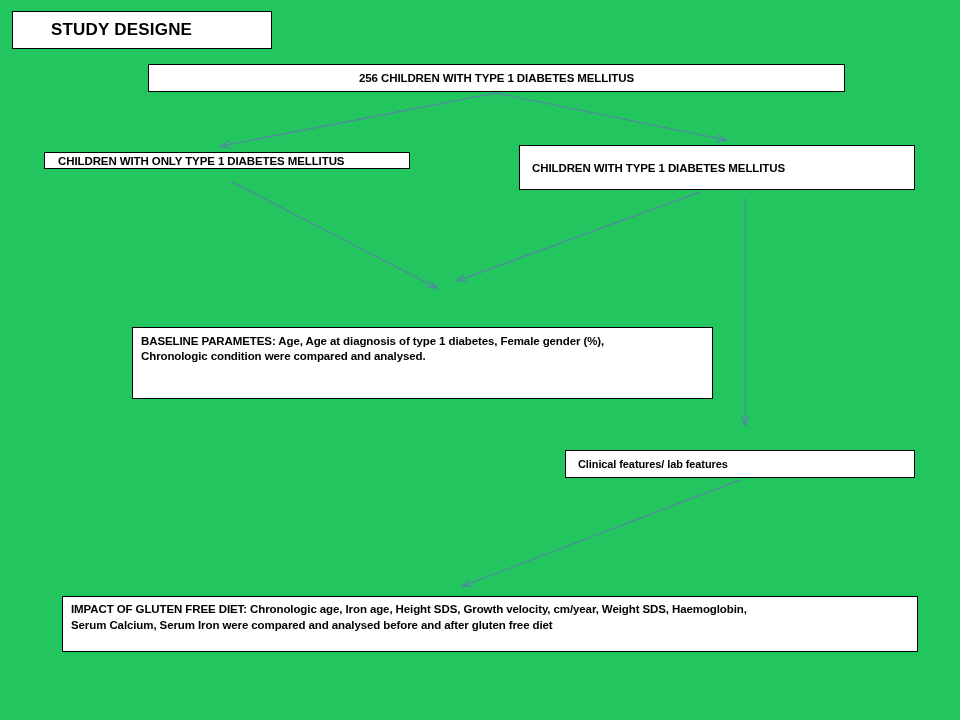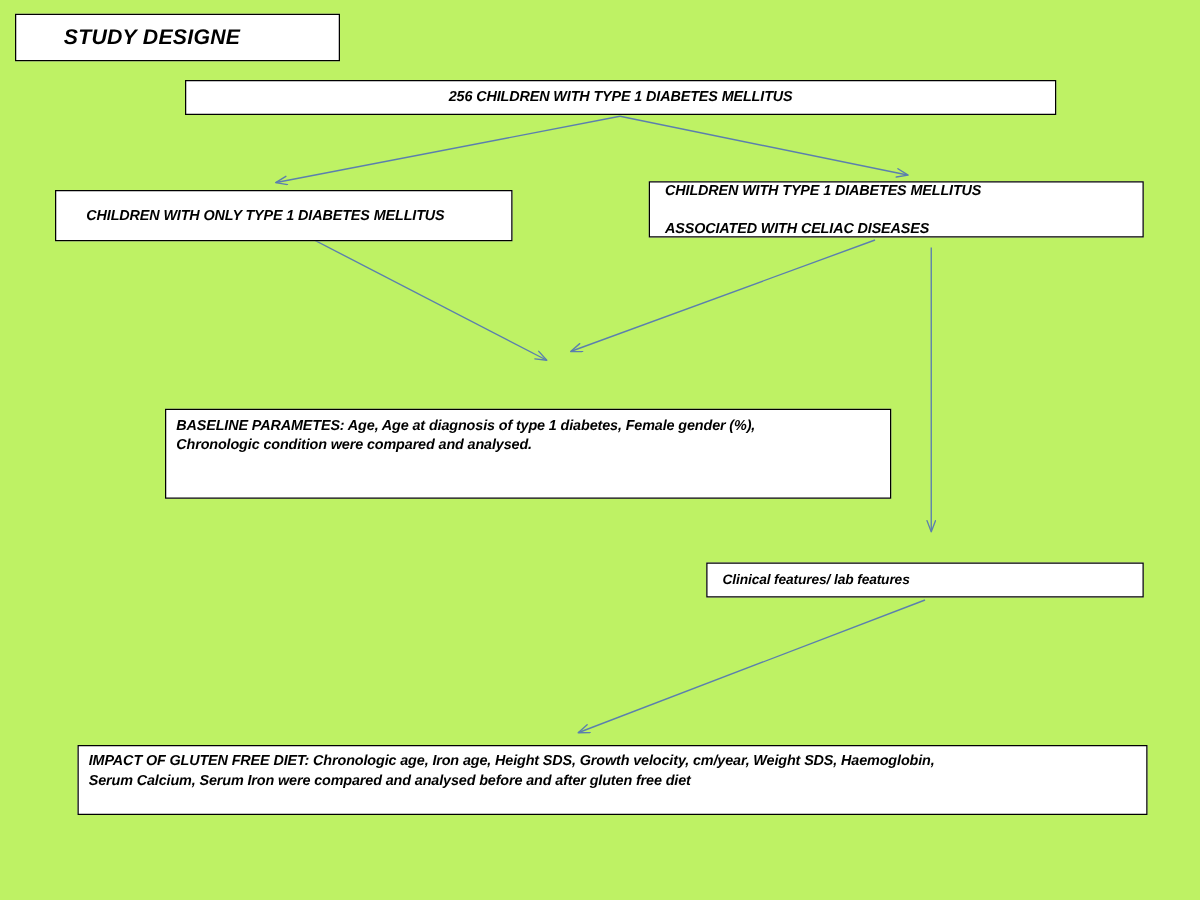--- a/index.html
+++ b/index.html
@@ -8,24 +8,23 @@
     width: 960px;
     height: 720px;
     background: #ffffff;
     overflow: hidden;
   }
 
   #canvas {
     position: relative;
     width: 960px;
     height: 720px;
-    background: #bef264;
+    background: #22c55e;
     font-family: "Liberation Sans", sans-serif;
     color: #000000;
-    font-style: italic;
   }
 
   
   #connectors {
     position: absolute;
     left: 0;
     top: 0;
     width: 960px;
     height: 720px;
     z-index: 1;
@@ -71,22 +70,22 @@
     height: 28px;
     align-items: center;
   }
   #cohort-box .line { font-size: 11.5px; }
 
   
   #t1dm-only-box {
     left: 44px;
     top: 152px;
     width: 366px;
-    height: 41px;
-    padding-left: 24px;
+    height: 17px;
+    padding-left: 13px;
   }
   #t1dm-only-box .line { font-size: 11.5px; }
 
   
   #t1dm-celiac-box {
     left: 519px;
     top: 145px;
     width: 396px;
     height: 45px;
     padding-left: 12px;
@@ -162,21 +161,20 @@
   <div class="box" id="cohort-box">
     <div class="line">256 CHILDREN WITH TYPE 1 DIABETES MELLITUS</div>
   </div>
 
   <div class="box" id="t1dm-only-box">
     <div class="line">CHILDREN WITH ONLY TYPE 1 DIABETES MELLITUS</div>
   </div>
 
   <div class="box" id="t1dm-celiac-box">
     <div class="line">CHILDREN WITH TYPE 1 DIABETES MELLITUS</div>
-    <div class="line">ASSOCIATED WITH CELIAC DISEASES</div>
   </div>
 
   <div class="box" id="baseline-box">
     <div class="line">BASELINE PARAMETES: Age, Age at diagnosis of type 1 diabetes, Female gender (%),</div>
     <div class="line">Chronologic condition were compared and analysed.</div>
   </div>
 
   <div class="box" id="clinical-box">
     <div class="line">Clinical features/ lab features</div>
   </div>

